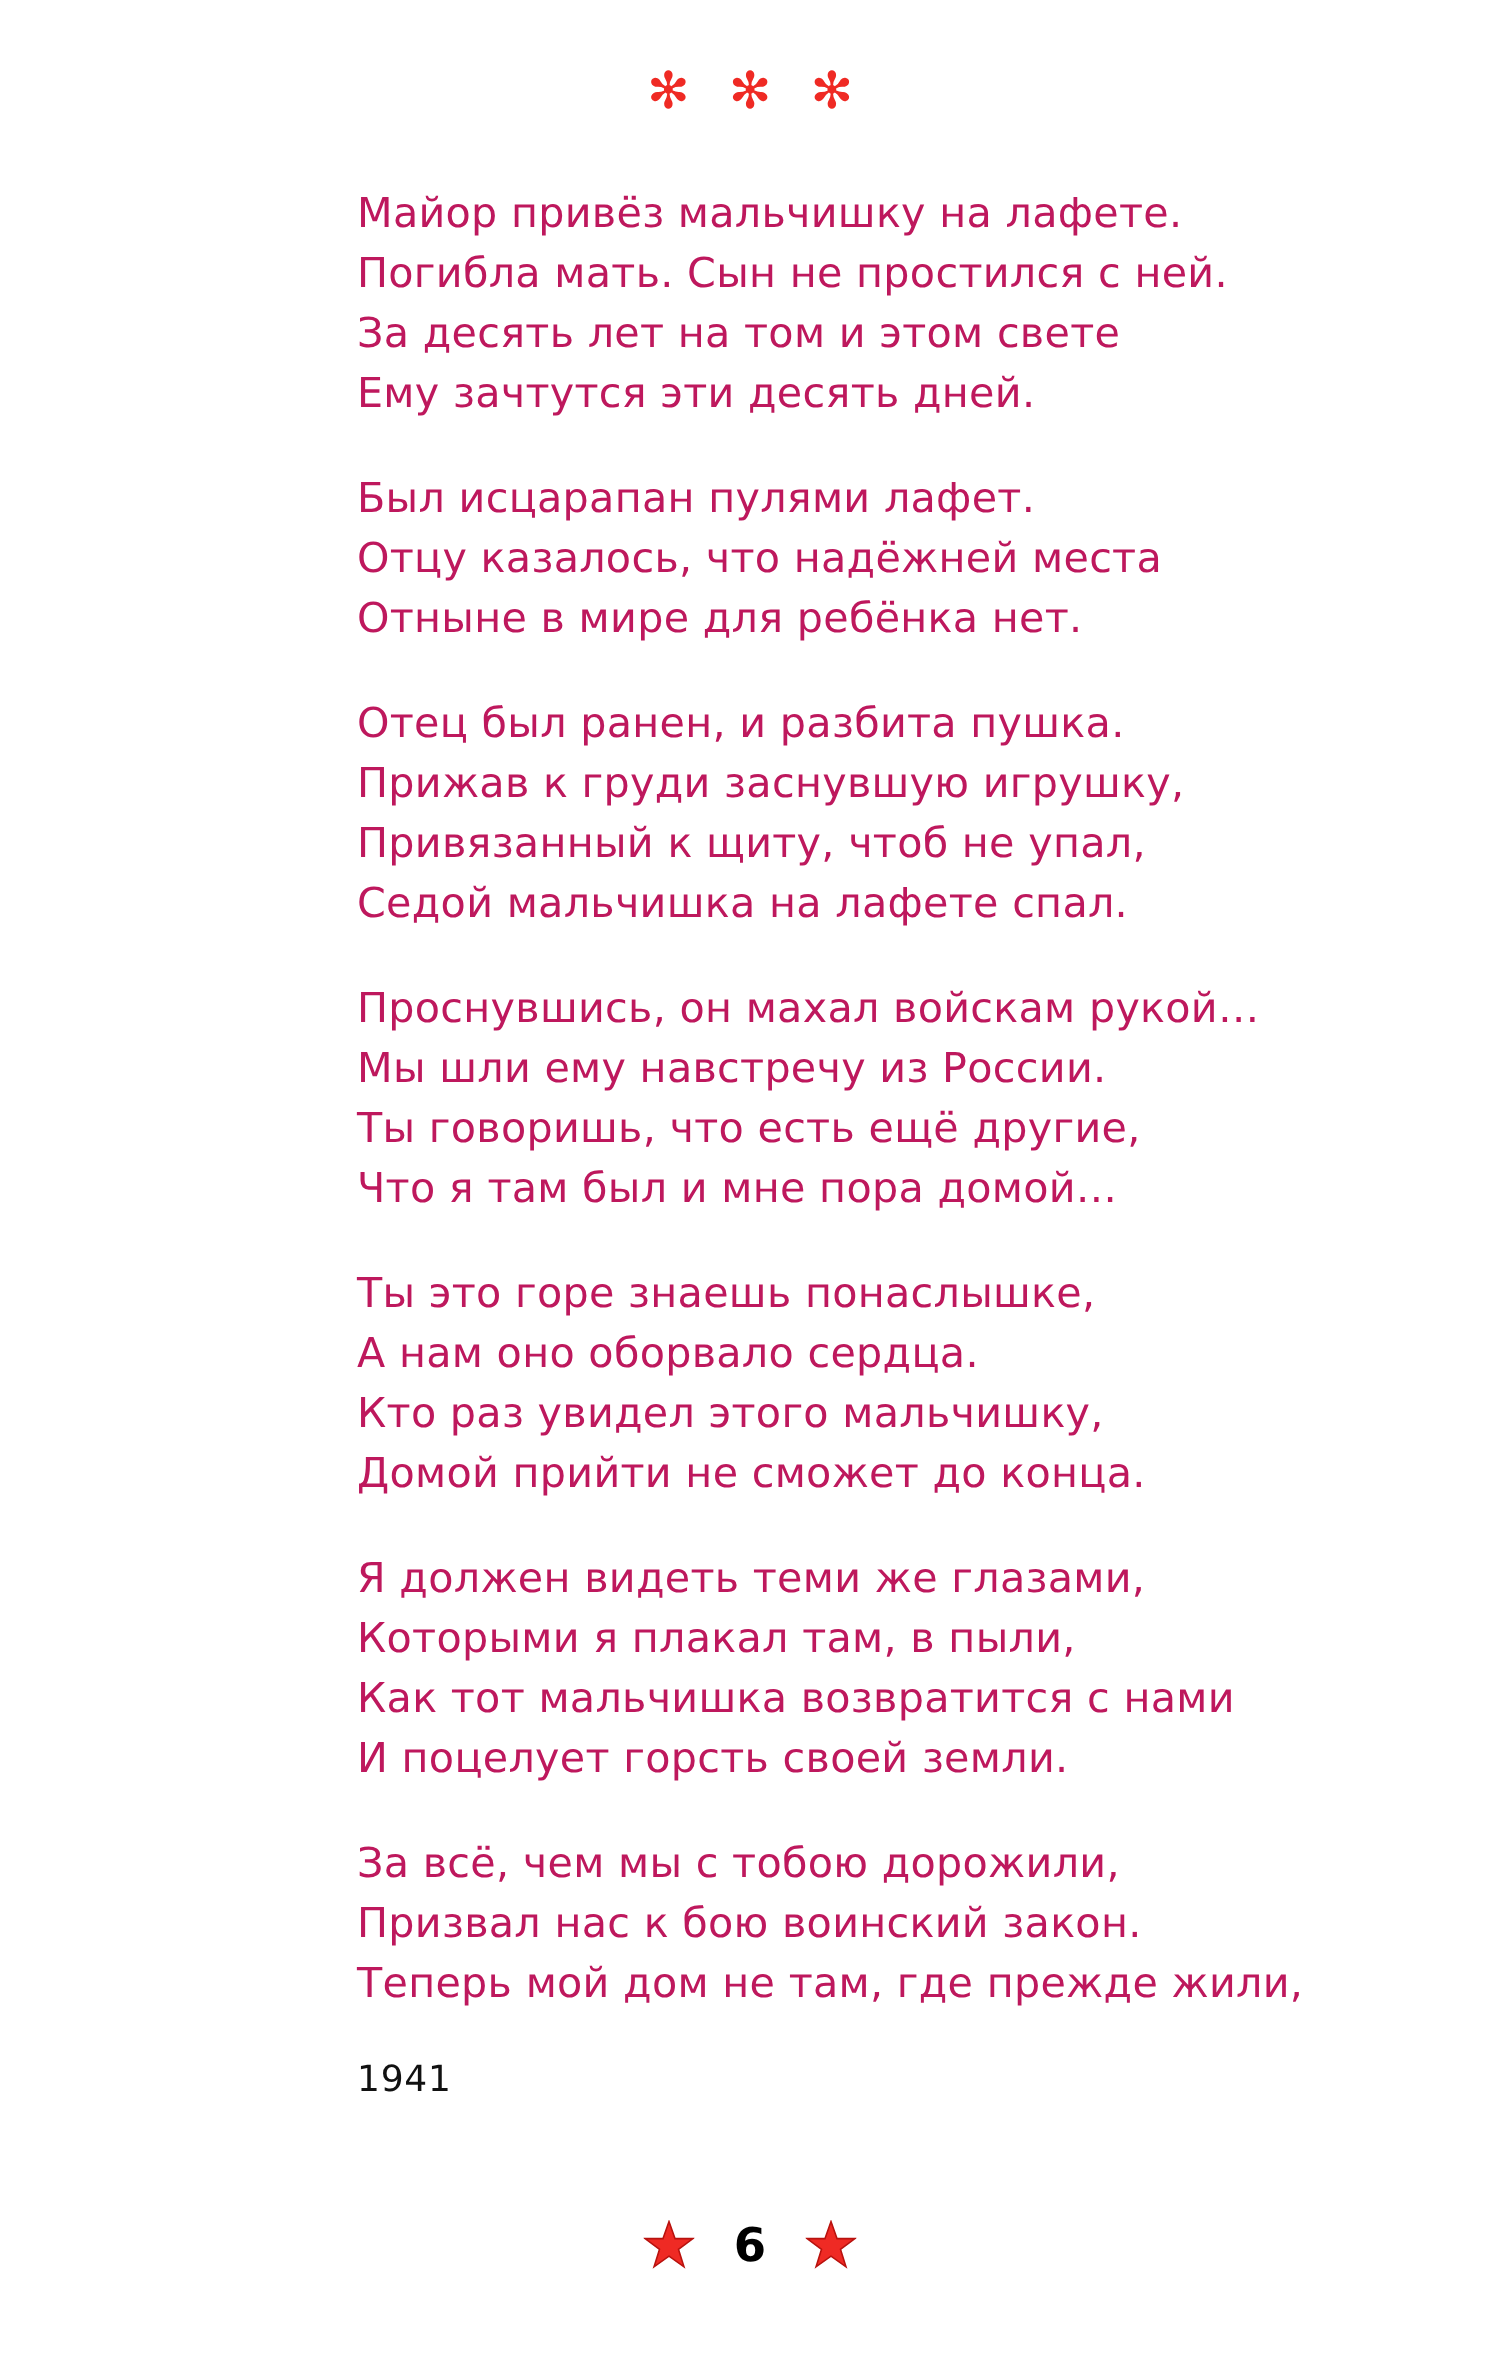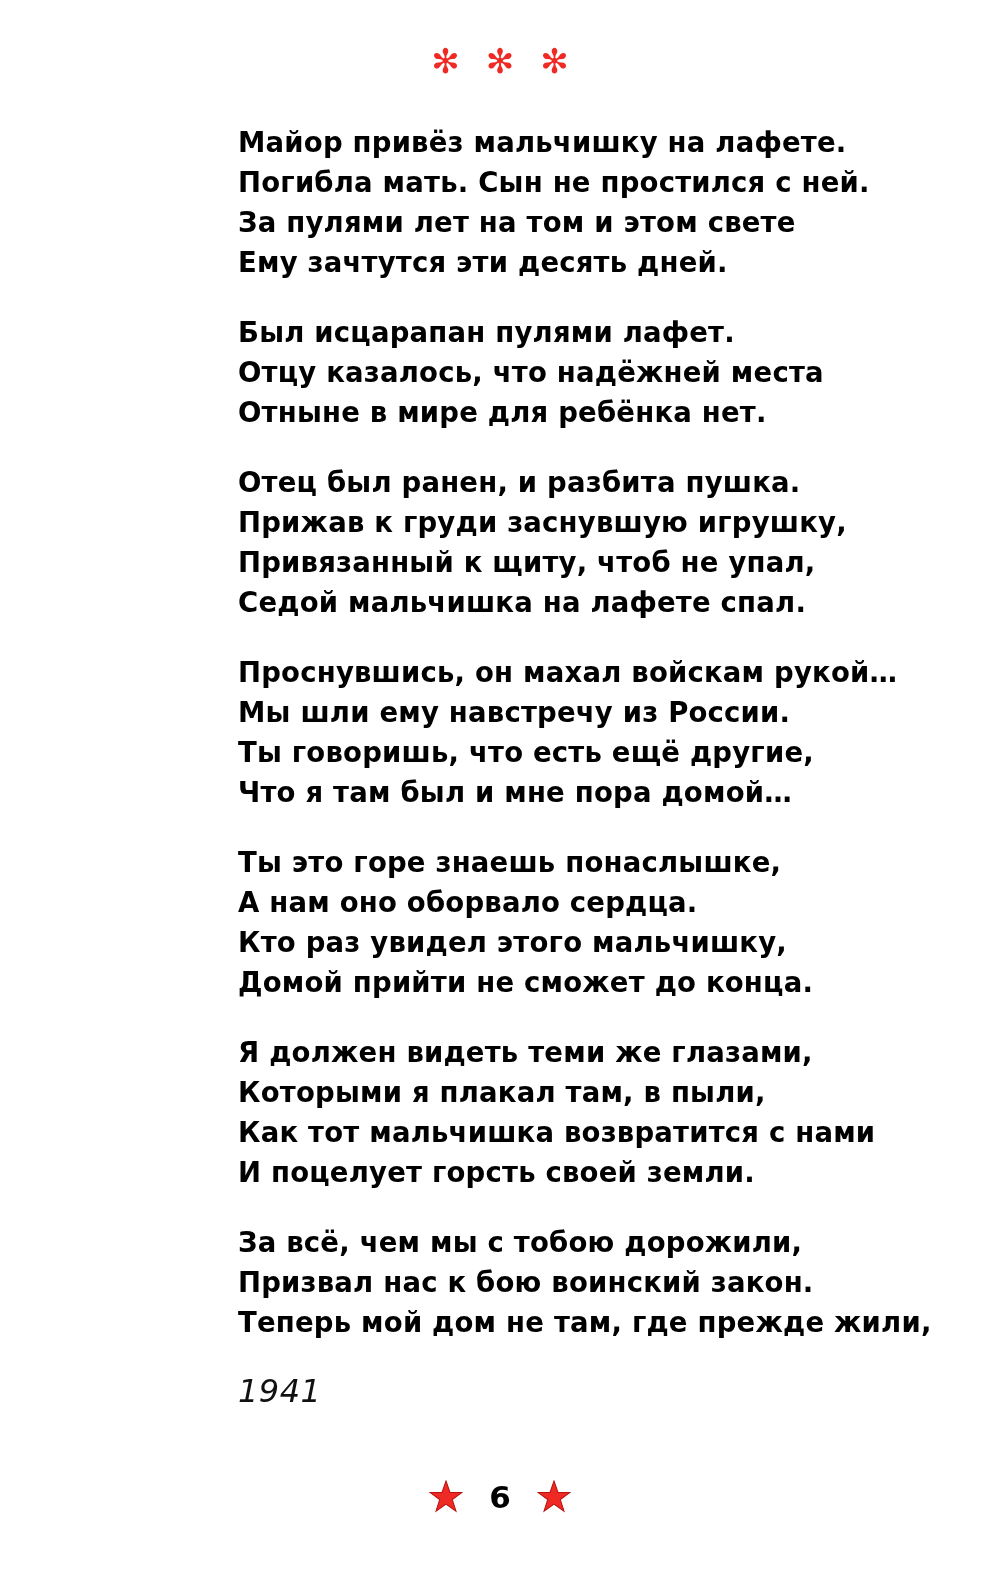--- a/index.html
+++ b/index.html
@@ -48,27 +48,25 @@
     flex: 0 0 auto;
   }
   .stanza {
     margin-bottom: 30px;
   }
   .line {
     font-size: 27.5px;
     line-height: 40px;
     white-space: pre;
     letter-spacing: 0.2px;
-    color: #000000;
-    font-weight: bold;
+    color: #be185d;
   }
   .year {
     margin-top: 16px;
-    font-size: 32px;
-    font-style: italic;
+    font-size: 24px;
     color: #111;
     letter-spacing: 0.5px;
   }
 
   
   .footer {
     position: absolute;
     left: 0;
     right: 0;
     bottom: 66px;
@@ -98,21 +96,21 @@
 
   <div class="top-ornament">
     <span>✻</span><span>✻</span><span>✻</span>
   </div>
 
   <div class="poem">
 
     <div class="stanza">
       <div class="line">Майор привёз мальчишку на лафете.</div>
       <div class="line">Погибла мать. Сын не простился с ней.</div>
-      <div class="line">За пулями лет на том и этом свете</div>
+      <div class="line">За десять лет на том и этом свете</div>
       <div class="line">Ему зачтутся эти десять дней.</div>
     </div>
 
     <div class="stanza">
       <div class="line">Был исцарапан пулями лафет.</div>
       <div class="line">Отцу казалось, что надёжней места</div>
       <div class="line">Отныне в мире для ребёнка нет.</div>
     </div>
 
     <div class="stanza">

